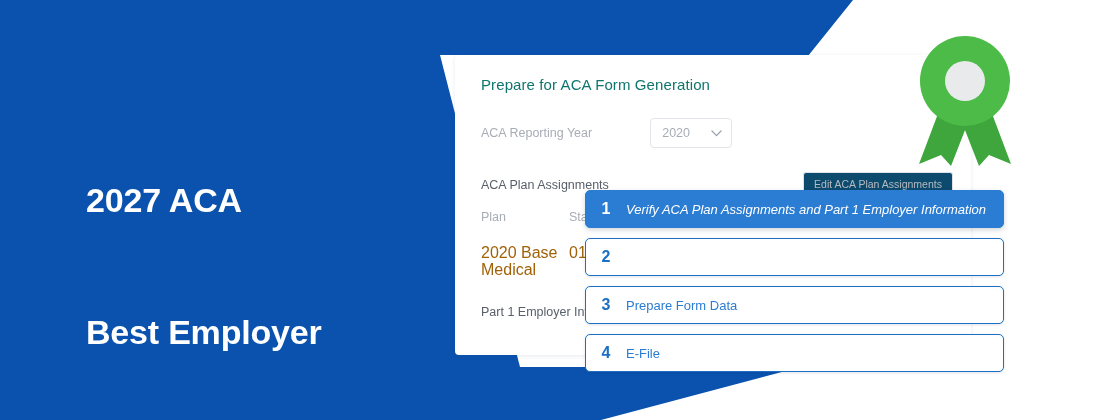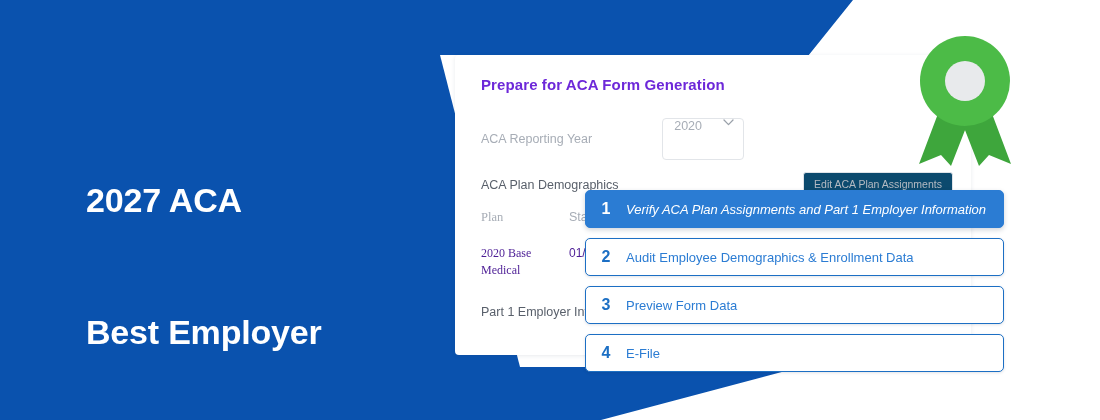--- a/index.html
+++ b/index.html
@@ -68,48 +68,48 @@
     background: #ffffff;
     border-radius: 4px;
     box-shadow: 0 1px 4px rgba(30,50,80,0.10);
     overflow: hidden;
   }
   .card-title {
     position: absolute;
     left: 26px;
     top: 21px;
     font-size: 15px;
-    font-weight: bold;
-    color: #6d28d9;
+    font-weight: normal;
+    color: #0f766e;
     letter-spacing: 0.1px;
   }
   .year-row {
     position: absolute;
     left: 26px;
     top: 63px;
     display: flex;
     align-items: center;
     gap: 40px;
   }
   .year-label {
     font-size: 12.5px;
     color: #a7adb6;
     margin-right: 18px;
   }
   .year-select {
     width: 82px;
-    height: 42px;
+    height: 30px;
     border: 1px solid #e2e5e9;
     border-radius: 4px;
     background: #ffffff;
     display: flex;
+    align-items: center;
     justify-content: space-between;
     padding: 0 9px 0 11px;
     box-sizing: border-box;
-    margin-left: 12px;
   }
   .year-value {
     font-size: 12.5px;
     color: #a7adb6;
   }
   .chev {
     width: 11px;
     height: 7px;
     display: block;
   }
@@ -142,30 +142,30 @@
   .tbl {
     position: absolute;
     left: 26px;
     top: 155px;
     width: 470px;
   }
   .tbl-head, .tbl-row {
     display: flex;
   }
   .tbl-head { margin-bottom: 20px; }
-  .col-plan  { width: 88px; font-family: Liberation Serif, serif; }
+  .col-plan  { width: 88px; }
   .col-start { width: 92px; }
   .col-end   { width: 92px; }
   .tbl-head span {
     font-size: 12.5px;
     color: #a7adb6;
   }
   .tbl-row span {
-    font-size: 12px;
-    color: #4c1d95;
+    font-size: 16px;
+    color: #a16207;
     line-height: 17px;
   }
 
   .part1 {
     position: absolute;
     left: 26px;
     top: 250px;
     font-size: 12.5px;
     color: #585f6a;
     white-space: nowrap;
@@ -246,21 +246,21 @@
       <div class="year-select">
         <span class="year-value">2020</span>
         <span class="chev">
           <svg viewBox="0 0 11 7" width="11" height="7" aria-hidden="true">
             <path d="M1 1 L5.5 5.6 L10 1" fill="none" stroke="#9aa1aa" stroke-width="1.3" stroke-linecap="round" stroke-linejoin="round"></path>
           </svg>
         </span>
       </div>
     </div>
 
-    <div class="assign-label">ACA Plan Demographics</div>
+    <div class="assign-label">ACA Plan Assignments</div>
     <div class="edit-btn">Edit ACA Plan Assignments</div>
 
     <div class="tbl">
       <div class="tbl-head">
         <span class="col-plan">Plan</span>
         <span class="col-start">Start</span>
         <span class="col-end">End</span>
       </div>
       <div class="tbl-row">
         <span class="col-plan">2020 Base Medical</span>
@@ -283,26 +283,25 @@
 
   <div class="steps">
 
     <div class="step active">
       <span class="step-num">1</span>
       <span class="step-label">Verify ACA Plan Assignments and Part 1 Employer Information</span>
     </div>
 
     <div class="step">
       <span class="step-num">2</span>
-      <span class="step-label">Audit Employee Demographics &amp; Enrollment Data</span>
     </div>
 
     <div class="step">
       <span class="step-num">3</span>
-      <span class="step-label">Preview Form Data</span>
+      <span class="step-label">Prepare Form Data</span>
     </div>
 
     <div class="step">
       <span class="step-num">4</span>
       <span class="step-label">E-File</span>
     </div>
 
   </div>
 
 </div>

